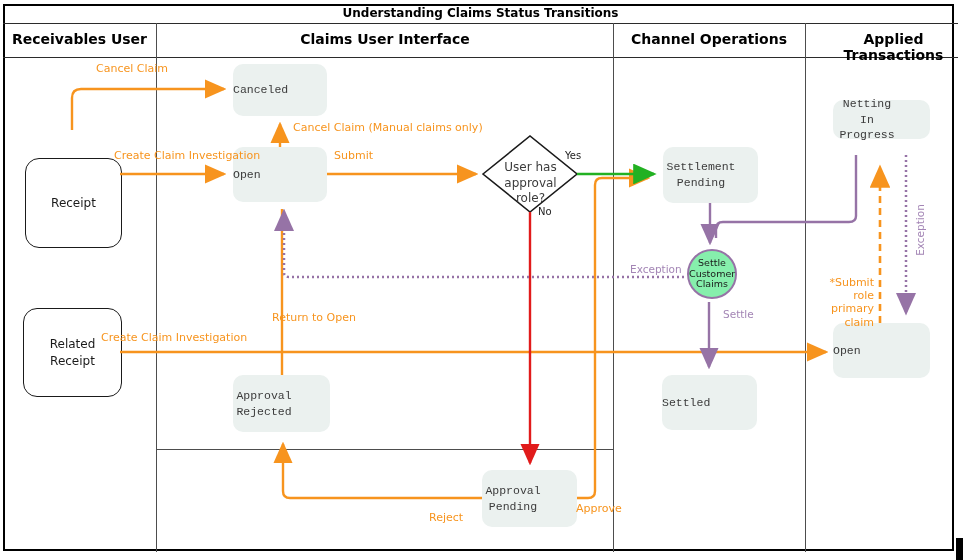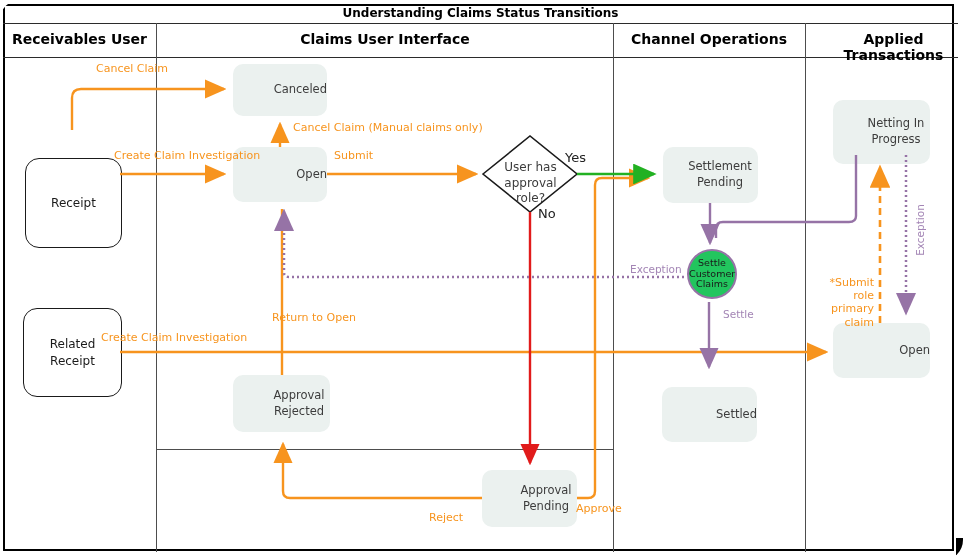--- a/index.html
+++ b/index.html
@@ -1,40 +1,40 @@
 <!DOCTYPE html>
 <html><head>
 <meta charset="utf-8">
 <style>
   html,body{margin:0;padding:0;background:#fff;}
   .canvas{
     position:relative;width:963px;height:560px;background:#ffffff;
-    font-family:"DejaVu Sans","Liberation Sans",sans-serif;overflow:hidden;border-radius:20px;
+    font-family:"DejaVu Sans","Liberation Sans",sans-serif;overflow:hidden;
   }
   .frame{position:absolute;left:3px;top:4px;width:951px;height:547px;
     border:2px solid #000;box-sizing:border-box;}
   .hline{position:absolute;height:0;border-top:1.5px solid #2b2b2b;}
   .vline{position:absolute;width:0;border-left:1.7px solid #4d4d4d;}
   .title{position:absolute;left:3px;top:6px;width:955px;text-align:center;
     font-size:12px;font-weight:bold;color:#000;}
   .lane-h{position:absolute;top:31px;font-size:14px;font-weight:bold;color:#000;
     text-align:center;}
   .node{position:absolute;background:#EBF1EF;border-radius:10px;color:#3C3C3C;
-    font-size:11.5px;display:flex;align-items:center;justify-content:flex-end;
-    text-align:center;line-height:1.35;}
+    font-size:11.5px;display:flex;align-items:center;justify-content:flex-start;
+    text-align:center;line-height:1.35;font-family:Liberation Mono, monospace;}
   .terminal{position:absolute;background:#fff;border:1.6px solid #1a1a1a;
     border-radius:14px;color:#1a1a1a;font-size:12px;display:flex;align-items:center;
     justify-content:center;text-align:center;line-height:1.4;}
   .elabel{position:absolute;font-size:11px;color:#F7941E;white-space:nowrap;}
-  .blabel{position:absolute;font-size:13px;color:#222;white-space:nowrap;}
+  .blabel{position:absolute;font-size:10px;color:#222;white-space:nowrap;}
   .plabel{position:absolute;font-size:10.5px;color:#A385B5;white-space:nowrap;}
   .diamond-text{position:absolute;left:488px;top:160px;width:85px;text-align:center;
     font-size:12px;color:#3C3C3C;line-height:1.3;}
   .circle-node{position:absolute;left:687px;top:249px;width:50px;height:50px;
-    border-radius:50%;background:#22c55e;border:2px solid #9673A6;box-sizing:border-box;
+    border-radius:50%;background:#86efac;border:2px solid #9673A6;box-sizing:border-box;
     display:flex;align-items:center;justify-content:center;text-align:center;
     font-size:9.5px;line-height:1.15;color:#1a1a1a;}
   .rot{transform:rotate(-90deg);transform-origin:center center;}
   svg.edges{position:absolute;left:0;top:0;pointer-events:none;}
   .corner-artifact{position:absolute;left:956px;top:538px;width:7px;height:22px;background:#000;}
 </style>
 </head>
 <body>
 
 <div class="canvas">
@@ -68,24 +68,24 @@
   </div>
   <div class="node" style="left:233px;top:375px;width:97px;height:57px;">
     <span style="width:62px;">Approval Rejected</span>
   </div>
   <div class="node" style="left:663px;top:147px;width:95px;height:56px;">
     <span style="width:76px;">Settlement Pending</span>
   </div>
   <div class="node" style="left:482px;top:470px;width:95px;height:57px;">
     <span style="width:62px;">Approval Pending</span>
   </div>
-  <div class="node" style="left:662px;top:375px;width:95px;height:55px;margin-top:12px;">
+  <div class="node" style="left:662px;top:375px;width:95px;height:55px;">
     <span>Settled</span>
   </div>
-  <div class="node" style="left:833px;top:100px;width:97px;height:64px;">
+  <div class="node" style="left:833px;top:100px;width:97px;height:39px;">
     <span style="width:68px;">Netting In Progress</span>
   </div>
   <div class="node" style="left:833px;top:323px;width:97px;height:55px;">
     <span>Open</span>
   </div>
   <div class="circle-node">
     <span style="width:46px;">Settle Customer Claims</span>
   </div>
 
   <svg class="edges" width="963" height="560" viewBox="0 0 963 560">

